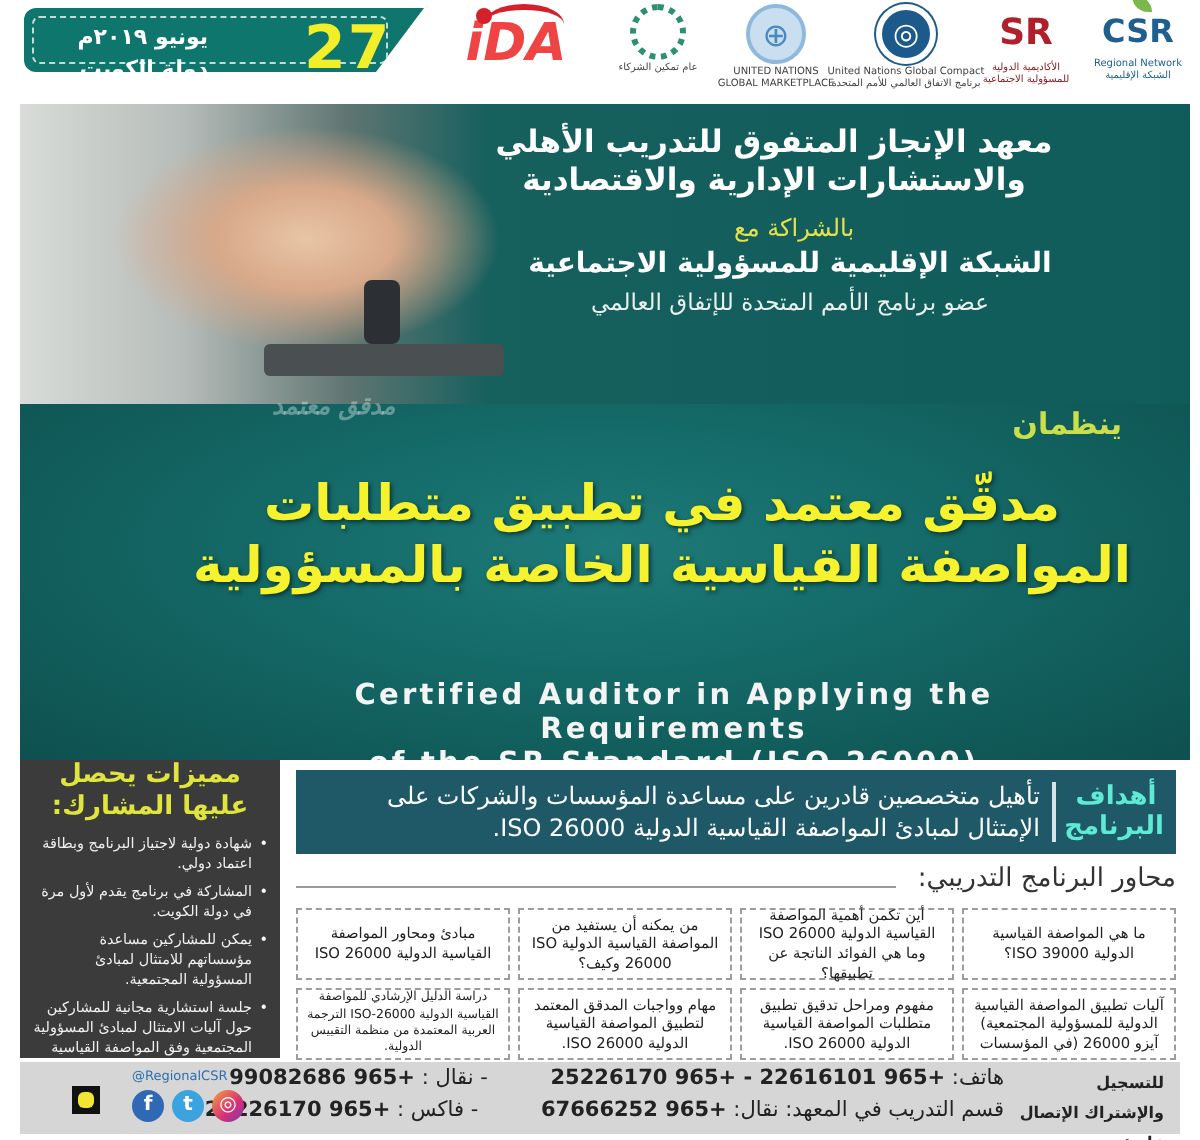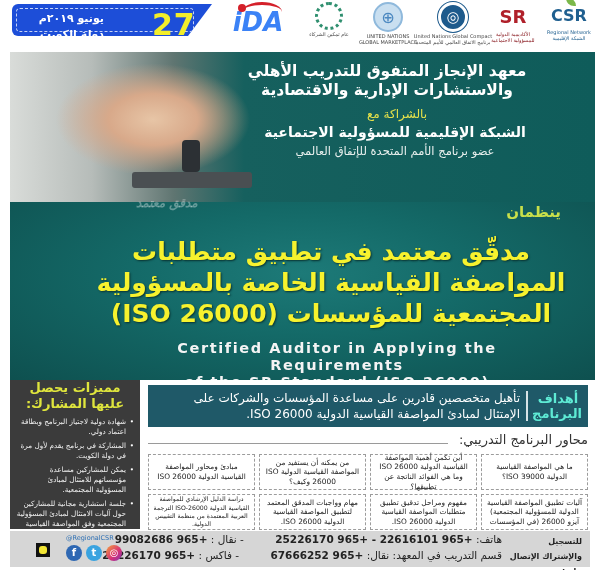--- a/index.html
+++ b/index.html
@@ -3,33 +3,33 @@
 <meta charset="utf-8">
 <style>
   * { box-sizing: border-box; margin: 0; padding: 0; }
   html, body { width: 600px; height: 570px; background: #ffffff; overflow: hidden; }
   body { font-family: "DejaVu Sans", sans-serif; position: relative; }
 
   
   .topbar { position: absolute; left: 0; top: 0; width: 600px; height: 52px; background: #ffffff; }
   .date-badge {
     position: absolute; left: 12px; top: 4px; width: 200px; height: 32px;
-    background: #1d4ed8; border-radius: 6px 0 0 6px;
+    background: #0f766e; border-radius: 6px 0 0 6px;
     clip-path: polygon(0 0, 100% 0, 88% 100%, 0 100%);
   }
   .date-badge .dash { position: absolute; left: 4px; top: 4px; right: 18px; bottom: 4px; border: 1px dashed rgba(255,255,255,0.75); border-radius: 4px; }
   .date-range { position: absolute; left: 92px; top: 3px; font: bold 30px "DejaVu Sans", sans-serif; color: #f2ee2a; letter-spacing: 1px; margin-left: 48px; }
   .date-month { position: absolute; left: 20px; top: 8px; width: 72px; text-align: right; direction: rtl; font: bold 11px "DejaVu Sans", sans-serif; color: #fff; }
   .date-city { position: absolute; left: 20px; top: 24px; width: 72px; text-align: right; direction: rtl; font: bold 11px "DejaVu Sans", sans-serif; color: #fff; }
 
   .logo { position: absolute; top: 2px; height: 48px; display: flex; flex-direction: column; align-items: center; justify-content: flex-start; }
   .logo .mark { display: flex; align-items: center; justify-content: center; }
   .logo .cap { font-size: 5px; color: #444; text-align: center; line-height: 6px; margin-top: 1px; white-space: nowrap; }
   .logo-ida { left: 228px; width: 60px; }
-  .logo-ida .mark { width: 52px; height: 40px; font: bold italic 26px "DejaVu Sans", sans-serif; color: #3b82f6; position: relative; }
+  .logo-ida .mark { width: 52px; height: 40px; font: bold italic 26px "DejaVu Sans", sans-serif; color: #ef4444; position: relative; }
   .logo-ida .mark .dot { position: absolute; left: 6px; top: 2px; width: 8px; height: 8px; border-radius: 50%; background: #d4202a; }
   .logo-ida .mark .arc { position: absolute; left: 10px; top: 0; width: 40px; height: 20px; border-top: 3px solid #d4202a; border-radius: 50% 50% 0 0; }
   .logo-year { left: 300px; width: 58px; }
   .logo-year .mark { width: 28px; height: 28px; border-radius: 50%; border: 3px dotted #2f8f6f; }
   .logo-un { left: 365px; width: 46px; }
   .logo-un .mark { width: 30px; height: 30px; border-radius: 50%; background: #c9dff0; border: 2px solid #8fb9dc; color: #4b88c0; font-size: 16px; }
   .logo-gc { left: 415px; width: 76px; }
   .logo-gc .mark { width: 30px; height: 30px; border-radius: 50%; background: #1d5a8c; border: 3px solid #fff; box-shadow: 0 0 0 1px #1d5a8c; color: #fff; font-size: 15px; }
   .logo-csr-acad { left: 487px; width: 52px; }
   .logo-csr-acad .mark { width: 40px; height: 28px; color: #b0202a; font: bold 18px "DejaVu Sans", sans-serif; }
@@ -166,21 +166,20 @@
   <div class="partner-name">الشبكة الإقليمية للمسؤولية الاجتماعية</div>
   <div class="partner-sub">عضو برنامج الأمم المتحدة للإتفاق العالمي</div>
 
   <div class="organize-row">
     <span class="organize-verb">ينظمان</span>
   </div>
 
   <div class="title-ar">
     <div>مدقّق معتمد في تطبيق متطلبات</div>
     <div>المواصفة القياسية الخاصة بالمسؤولية</div>
-    <div>المجتمعية للمؤسسات (ISO 26000)</div>
   </div>
   <div class="title-en">
     <div>Certified Auditor in Applying the Requirements</div>
     <div>of the SR Standard (ISO 26000)</div>
   </div>
 </div>
 
 <div class="benefits">
   <div class="benefits-title">مميزات يحصل عليها المشارك:</div>
   <ul>

